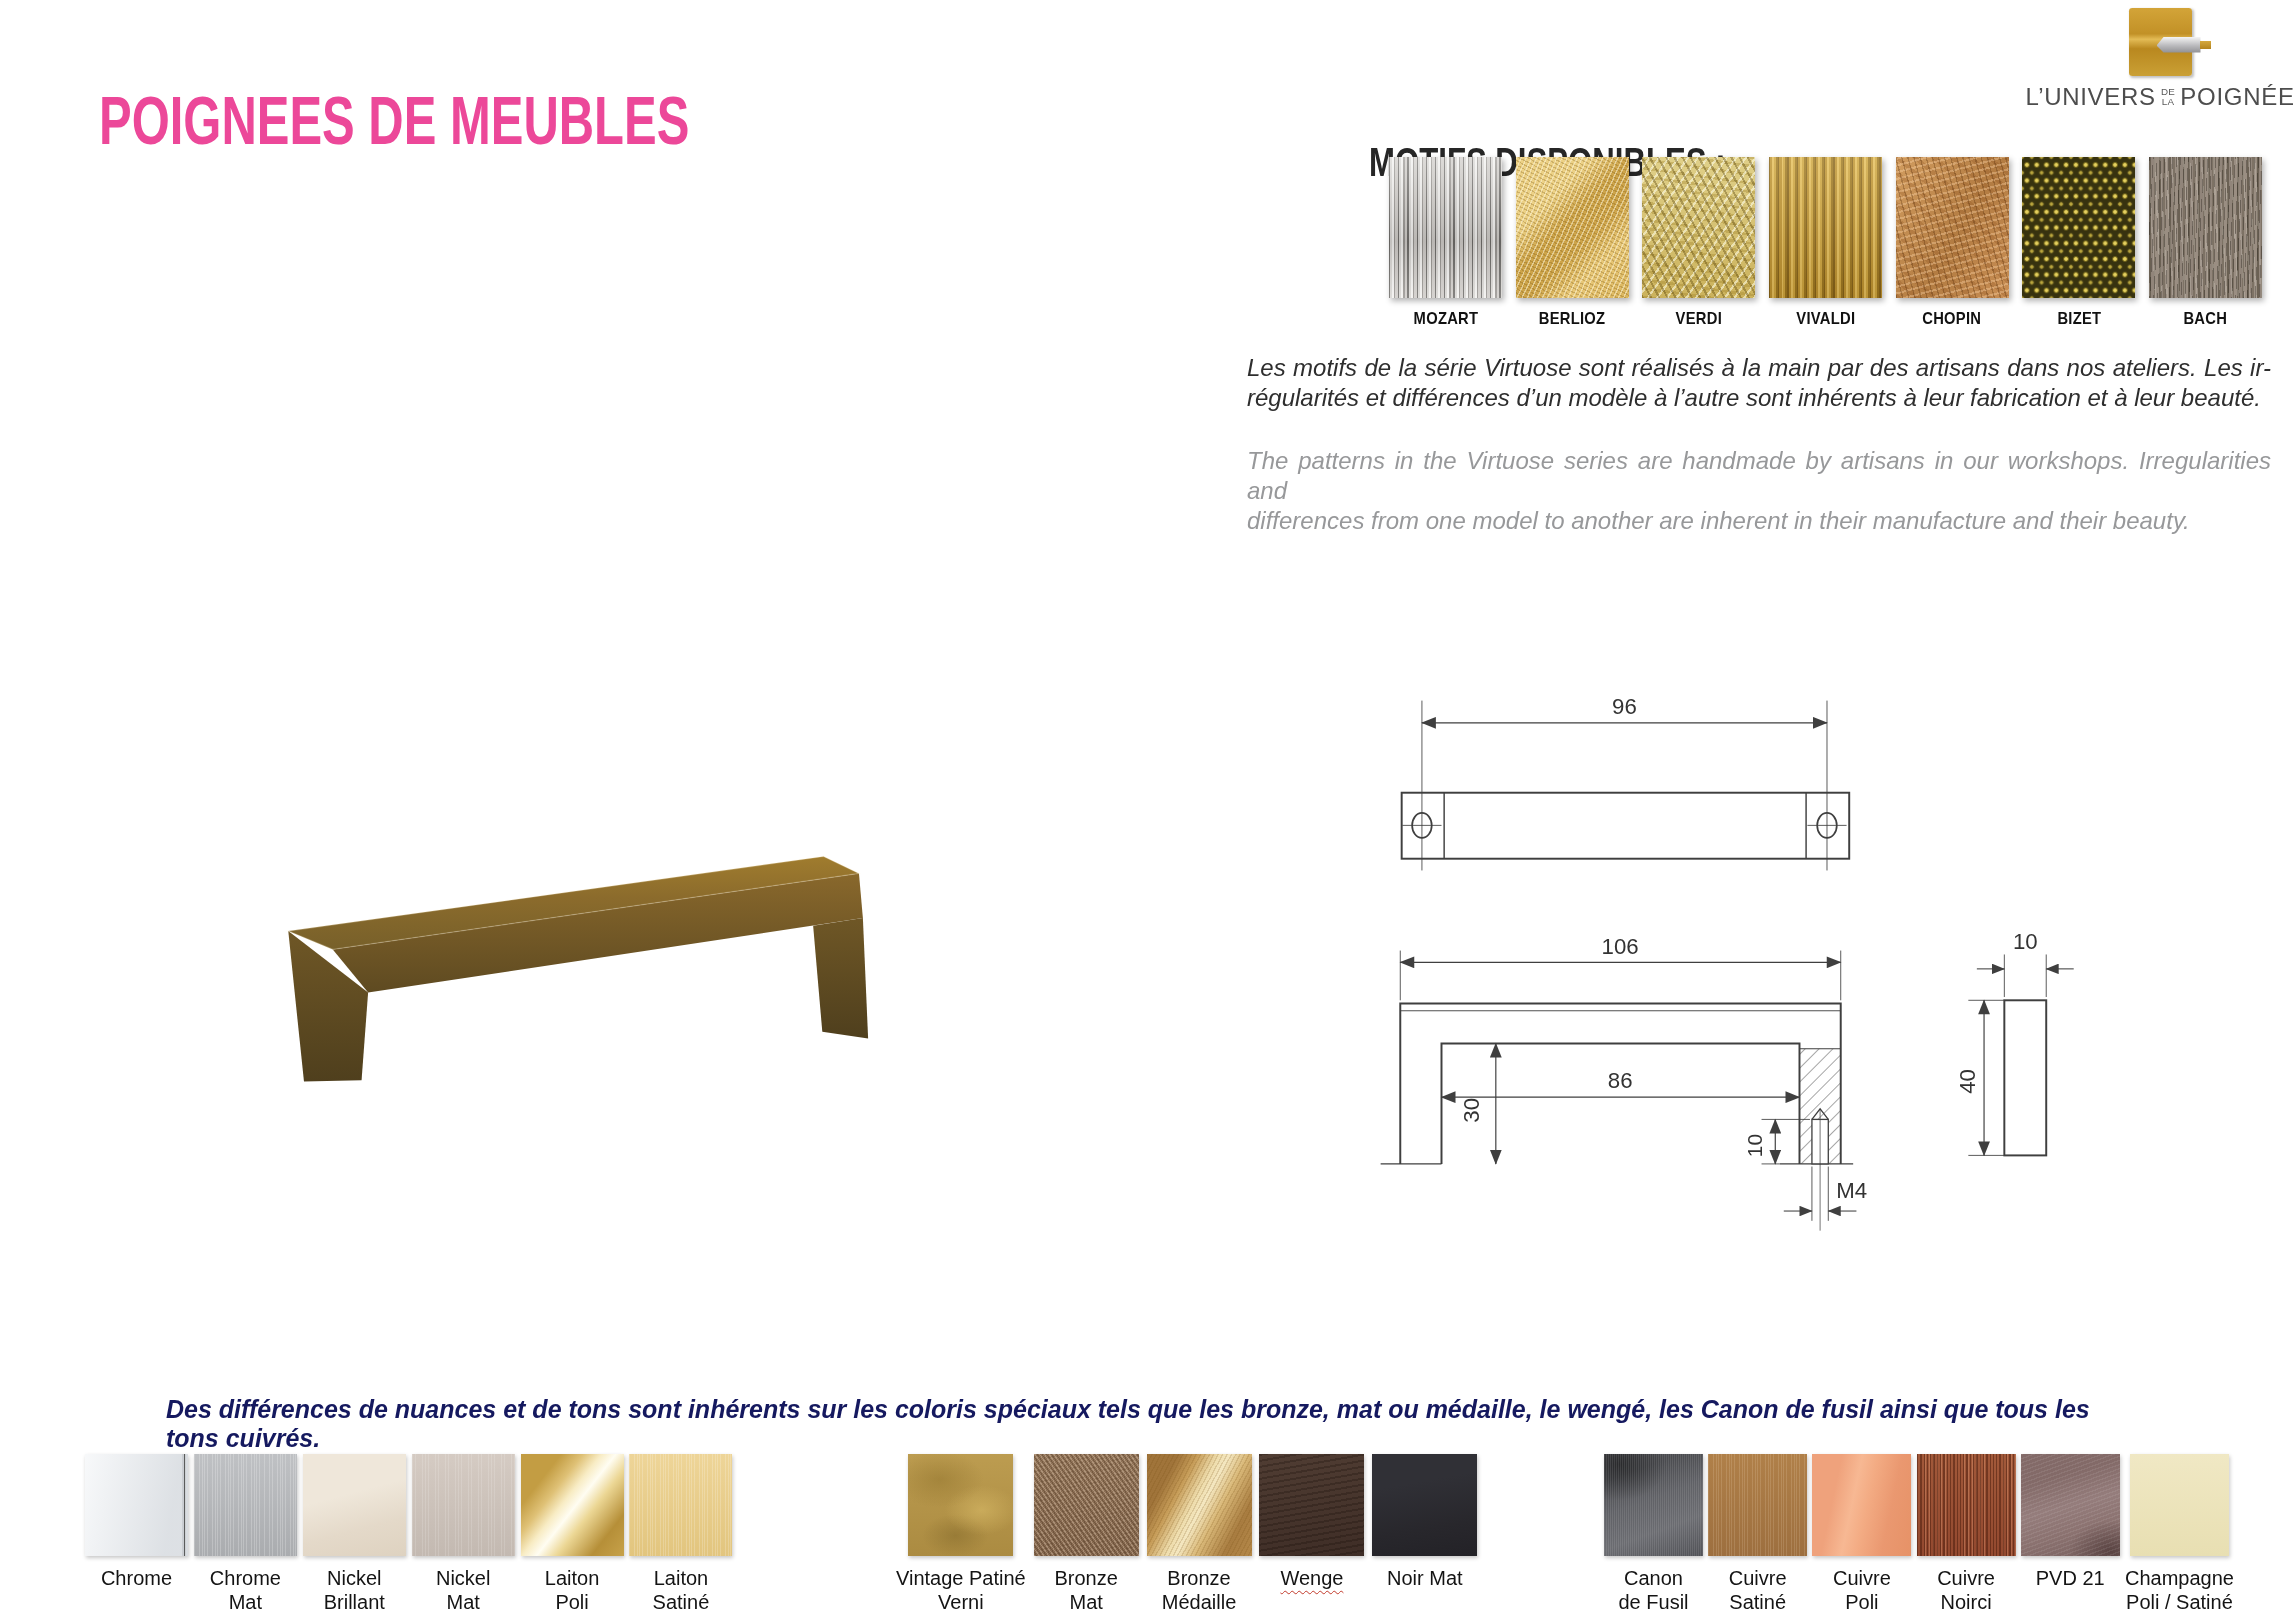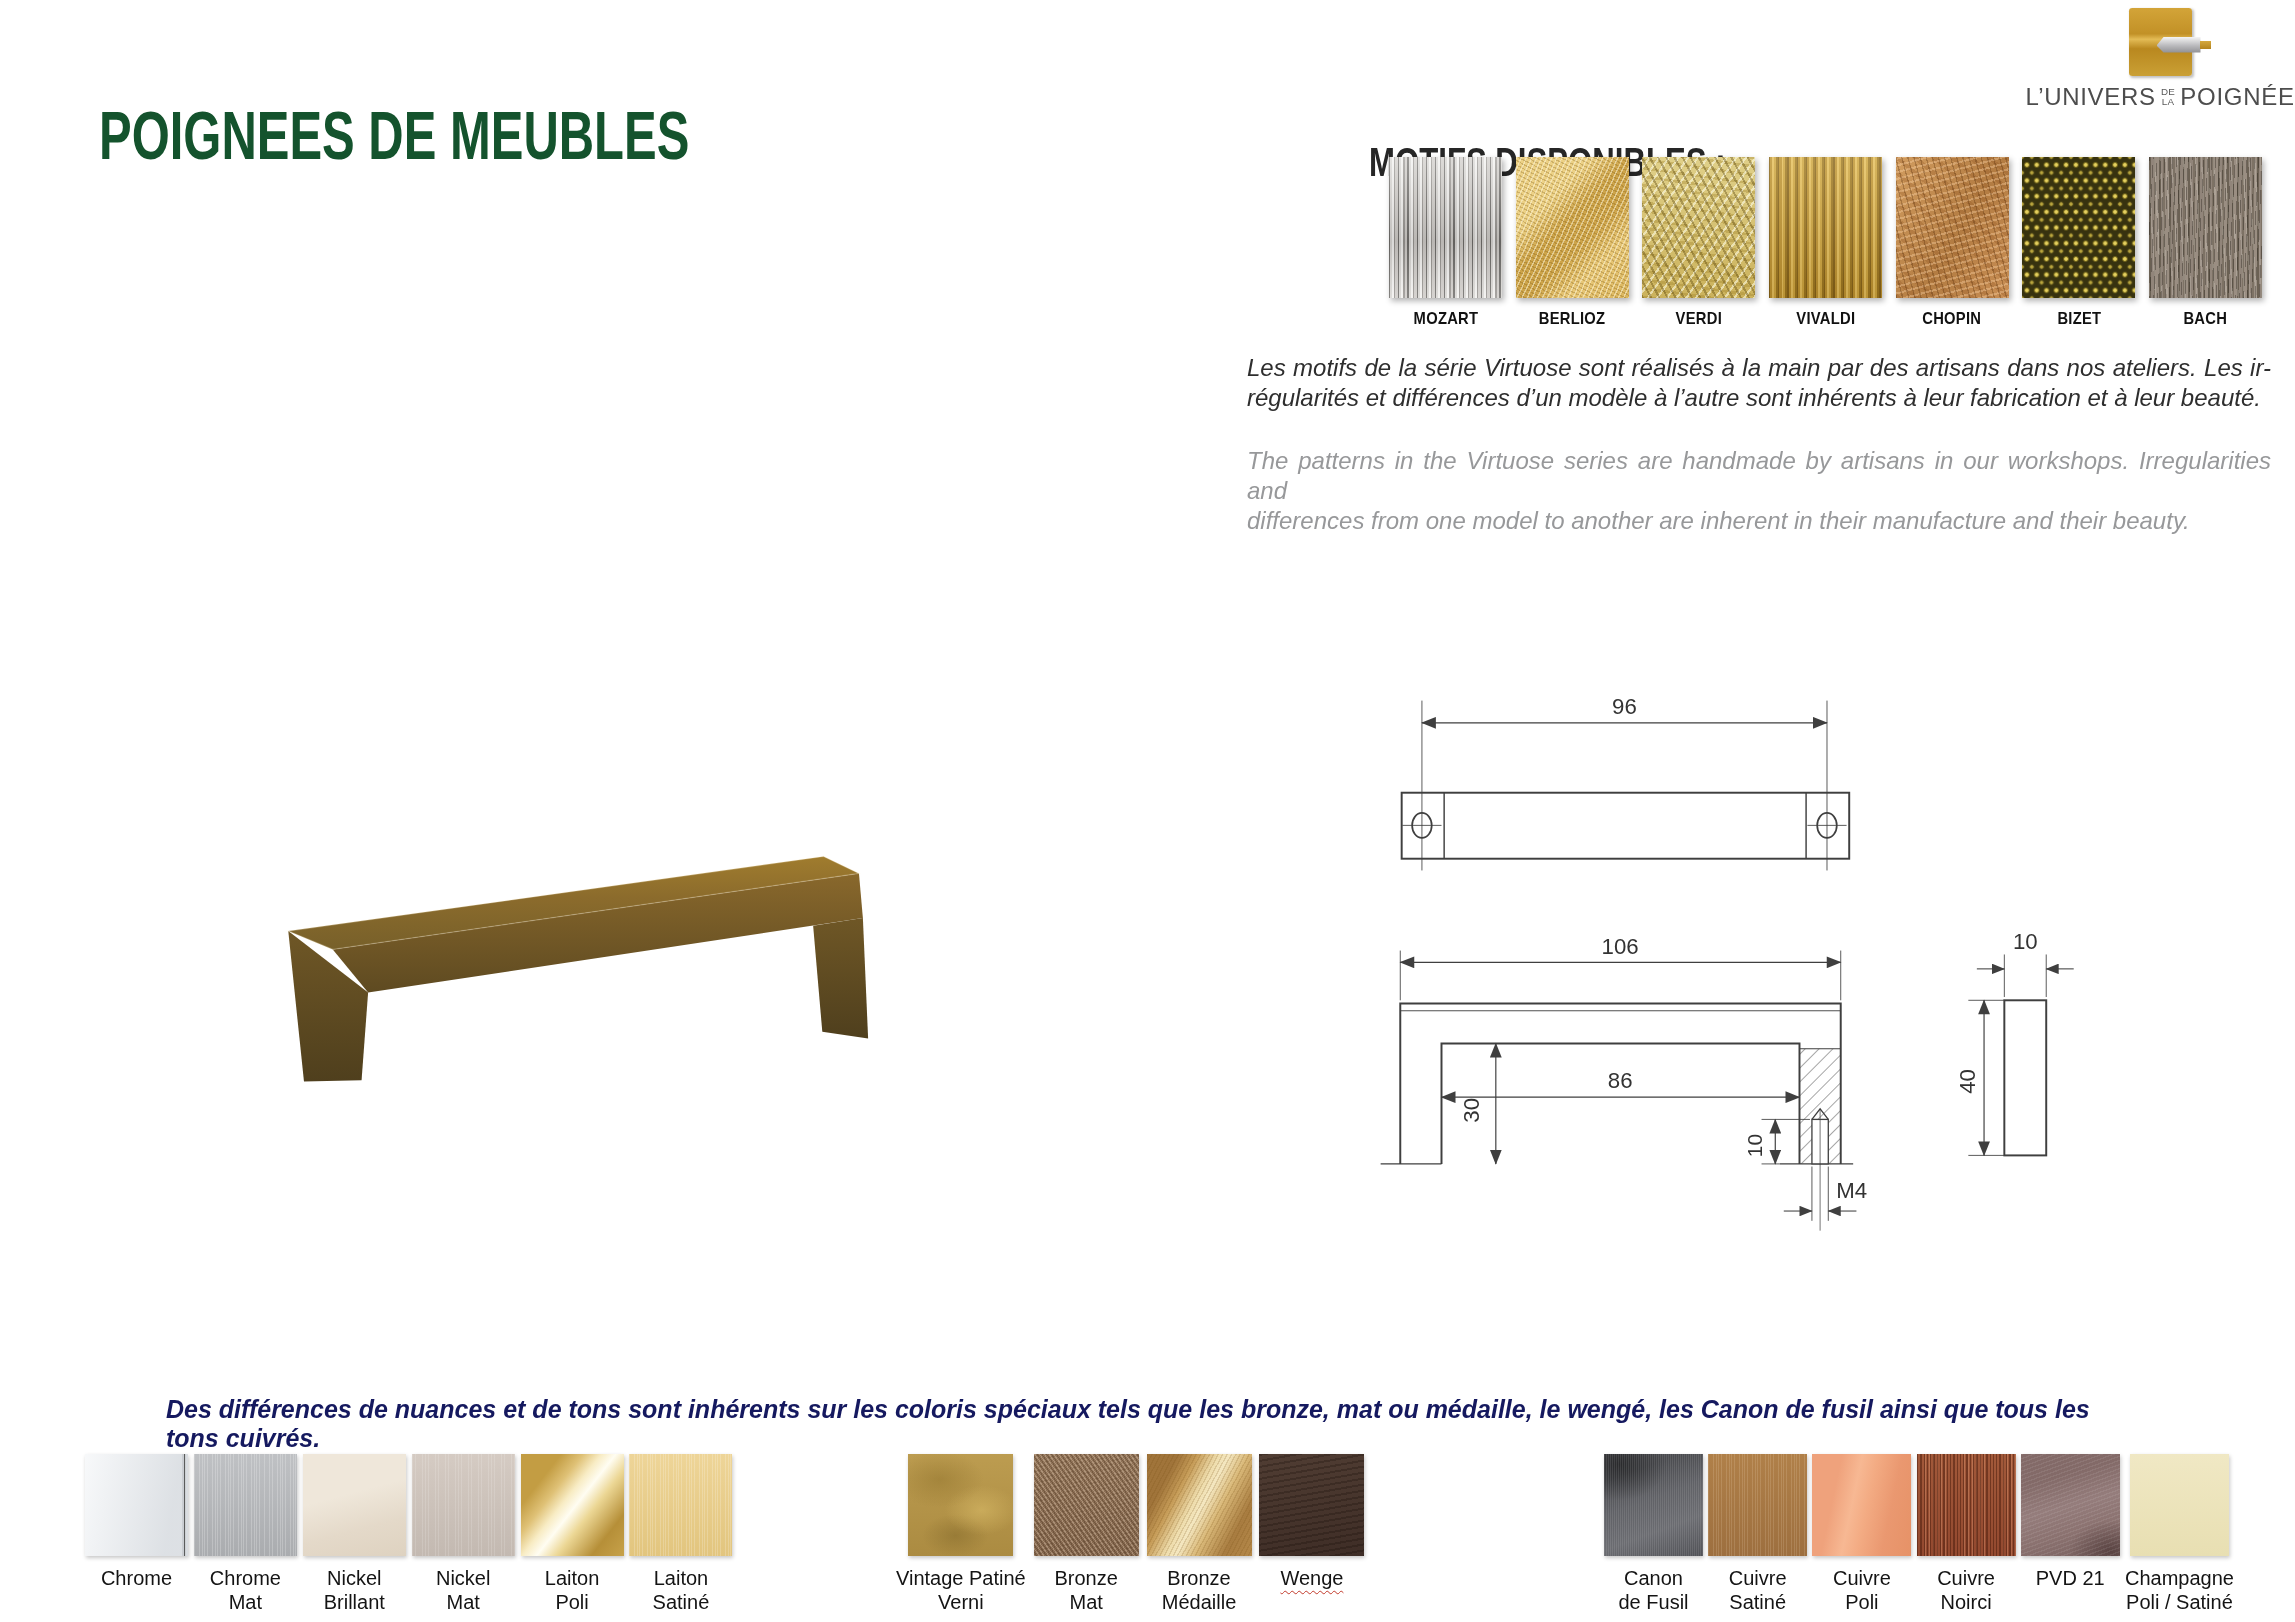--- a/index.html
+++ b/index.html
@@ -1,21 +1,21 @@
 <!DOCTYPE html>
 <html style="font-size:10.5px"><head>
 <meta charset="utf-8">
 <style>
   html,body{margin:0;padding:0;background:#888;}
   #page{position:relative;width:2295px;height:1623px;background:#ffffff;overflow:hidden;
         font-family:"Liberation Sans",sans-serif;color:#1a1a1a;}
 
   
   .cond{display:inline-block;transform-origin:left bottom;white-space:nowrap;}
-  #title{position:absolute;left:99px;top:55px;font-size:68px;font-weight:700;line-height:1;color:#14532d;}
+  #title{position:absolute;left:99px;top:40px;font-size:68px;font-weight:700;line-height:1;color:#ec4899;}
   #title .cond{transform:scaleX(.72);}
   #subtitle{position:absolute;left:99px;top:280px;font-size:43px;font-weight:700;line-height:1;color:#141414;}
   #subtitle .cond{transform:scaleX(.78);}
   #motifs-heading{position:absolute;left:1369px;top:98px;font-size:41px;font-weight:700;color:#262626;}
   #motifs-heading .cond{transform:scaleX(.76);}
 
   
   #logo{position:absolute;left:2029px;top:7.9px;width:262px;}
   #logo-icon{position:relative;width:85px;height:71px;margin:0 auto 3.9px auto;}
   #logo-icon .gold-sq{position:absolute;left:11.8px;top:0;width:63px;height:68px;border-radius:3.3px;
@@ -360,20 +360,24 @@
     </figure>
     <figure class="finish">
       <div class="finish-tex f-bronze-medaille"></div>
       <figcaption class="finish-label">Bronze
 Médaille</figcaption>
     </figure>
     <figure class="finish">
       <div class="finish-tex f-wenge"></div>
       <figcaption class="finish-label misspelled">Wenge</figcaption>
     </figure>
+    <figure class="finish">
+      <div class="finish-tex f-noir-mat"></div>
+      <figcaption class="finish-label">Noir Mat</figcaption>
+    </figure>
   </div>
 
   <div class="finish-row" id="finish-group-3">
     <figure class="finish">
       <div class="finish-tex f-canon"></div>
       <figcaption class="finish-label">Canon
 de Fusil</figcaption>
     </figure>
     <figure class="finish">
       <div class="finish-tex f-cuivre-satine"></div>

